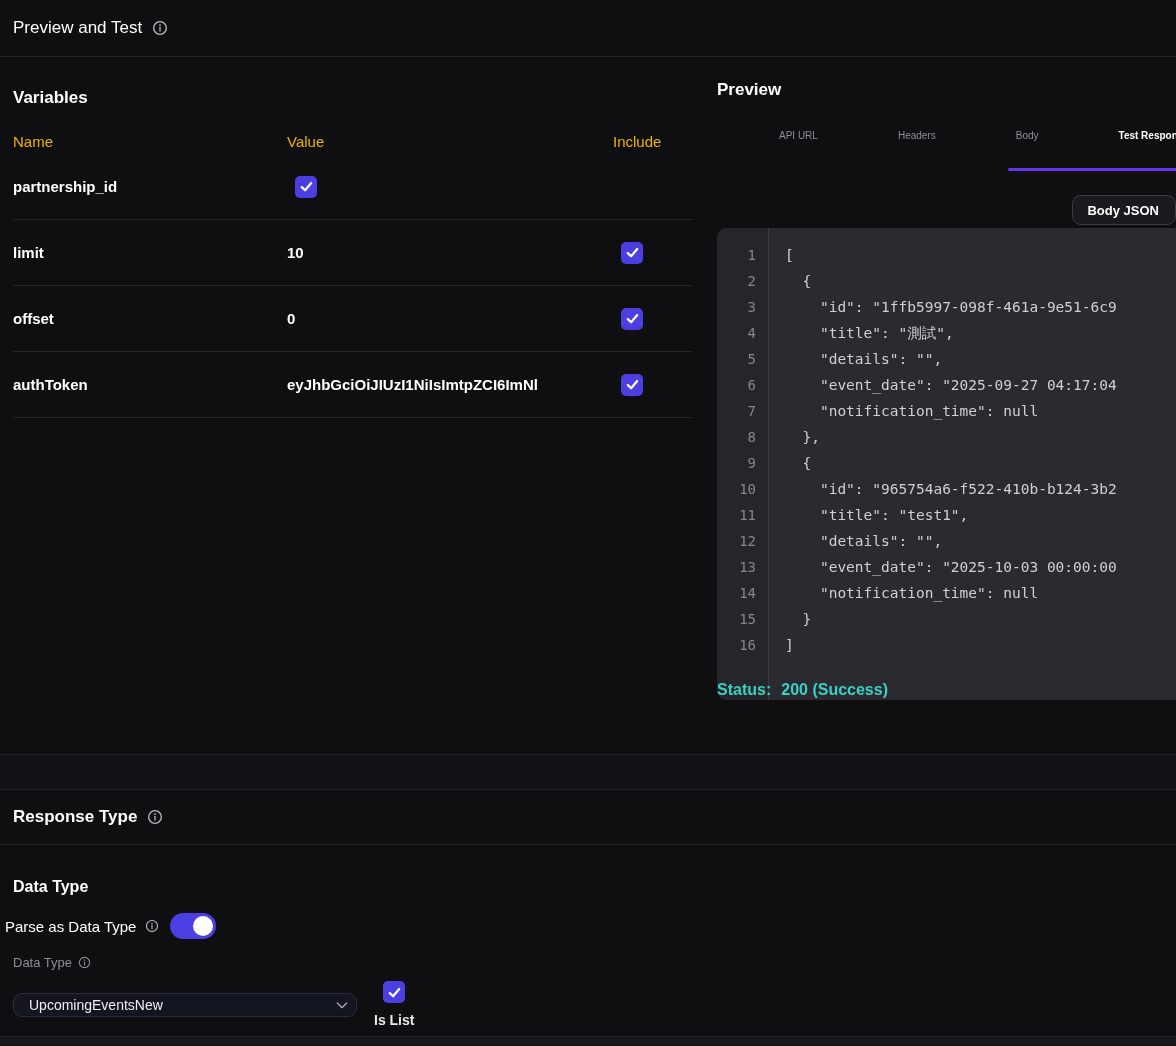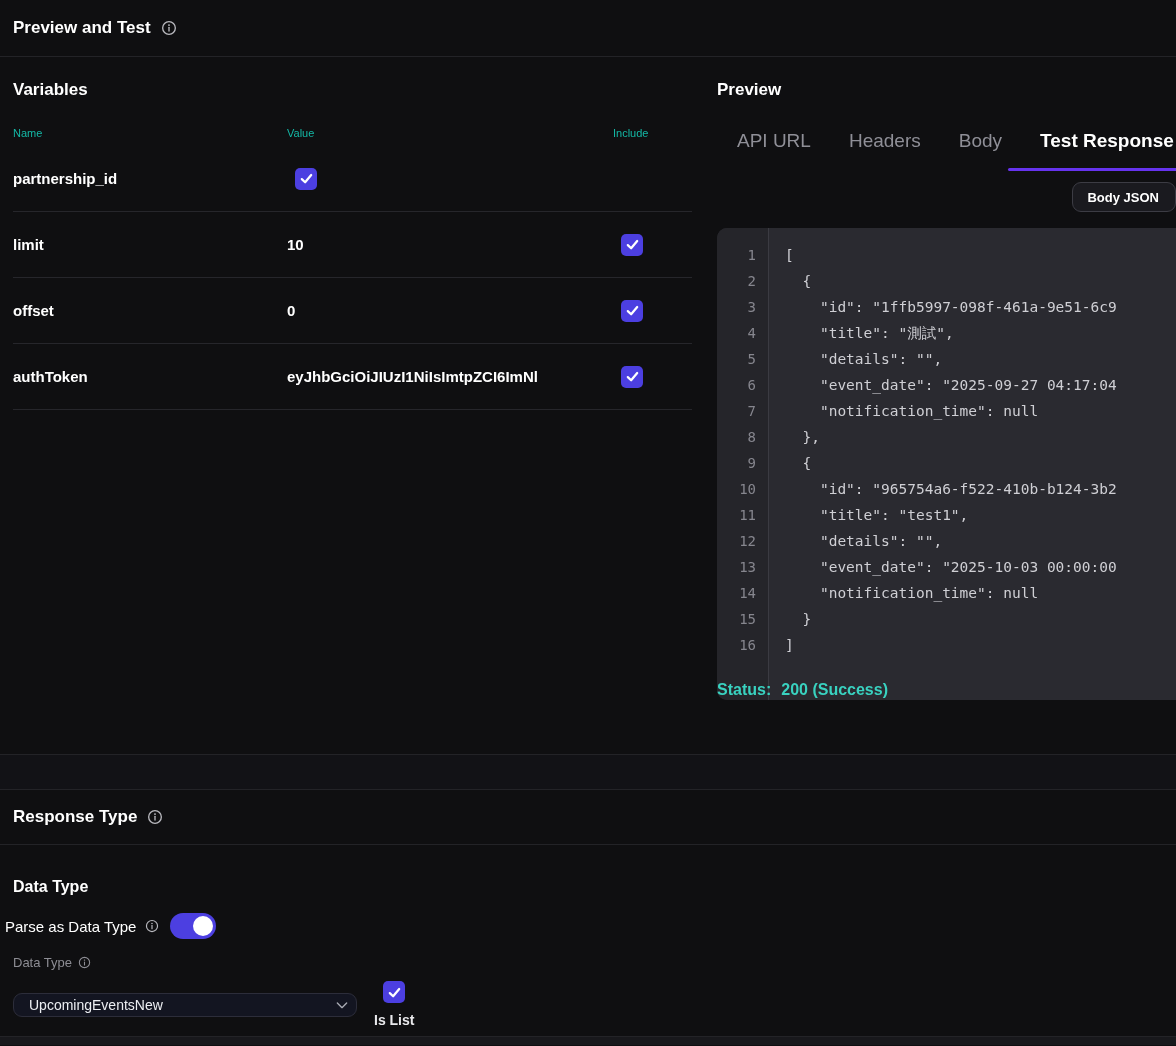--- a/index.html
+++ b/index.html
@@ -15,55 +15,55 @@
     font-family:"Liberation Sans", sans-serif;
     overflow:hidden;
     position:relative;
   }
   .top-header{
     height:57px;
     border-bottom:1px solid #232327;
     display:flex;align-items:center;gap:10px;
     padding-left:13px;
   }
-  .top-header h1{font-size:17px;font-weight:700;}
+  .top-header h1{font-size:17px;font-weight:400;}
   .info-icon{display:inline-flex;align-items:center;color:#b9b9bf;}
   .info-icon svg{width:16px;height:16px;}
 
   
   .main{
     position:relative;
     height:698px;
     border-bottom:1px solid #232327;
   }
   
-  .variables{position:absolute;left:13px;top:0;width:679px;}
+  .variables{position:absolute;left:13px;top:8px;width:679px;}
   .variables h2{margin-top:23px;font-size:17px;font-weight:700;}
   .var-grid{display:grid;grid-template-columns:274px 1fr 79px;align-items:center;}
-  .var-header{margin-top:20px;height:26px;color:#14b8a6;font-size:11px;}
+  .var-header{margin-top:20px;height:26px;color:#eab308;font-size:15px;}
   .var-row{height:66px;border-bottom:1px solid #26262b;}
   .var-name{font-size:15px;font-weight:700;}
   .var-value{font-size:15px;font-weight:700;white-space:nowrap;overflow:hidden;}
   .checkbox{
     width:22px;height:22px;border-radius:5px;
     background:var(--accent);
     display:flex;align-items:center;justify-content:center;
     margin-left:8px;cursor:pointer;
   }
   .checkbox svg{width:15px;height:15px;}
 
   
   .preview{position:absolute;left:717px;top:0;right:0;}
   .preview h2{position:absolute;top:23px;left:0;font-size:17px;font-weight:700;}
   .tabs{position:absolute;top:73px;left:20px;display:flex;gap:38px;white-space:nowrap;}
-  .tab{font-size:19px;color:#8f8f97;cursor:pointer;}
+  .tab{font-size:10px;color:#8f8f97;cursor:pointer;margin-left:42px;}
   .tab.active{color:#ffffff;font-weight:700;}
   .tab-underline{position:absolute;top:111px;left:291px;right:0;height:3px;background:var(--underline);border-radius:2px 0 0 2px;}
   .body-json-btn{
-    position:absolute;top:125px;right:0;
+    position:absolute;top:138px;right:0;
     background:#1a1a1f;border:1px solid #3c3c44;border-radius:9px;
     color:#ffffff;font-size:13px;font-weight:700;
     font-family:"Liberation Sans", sans-serif;
     padding:7px 16px 6px 14px;cursor:pointer;
   }
   .code-editor{
     position:absolute;top:171px;left:0;right:0;height:472px;
     background:#2a2a30;border-radius:10px 0 0 10px;
     overflow:hidden;padding-top:14px;
   }

